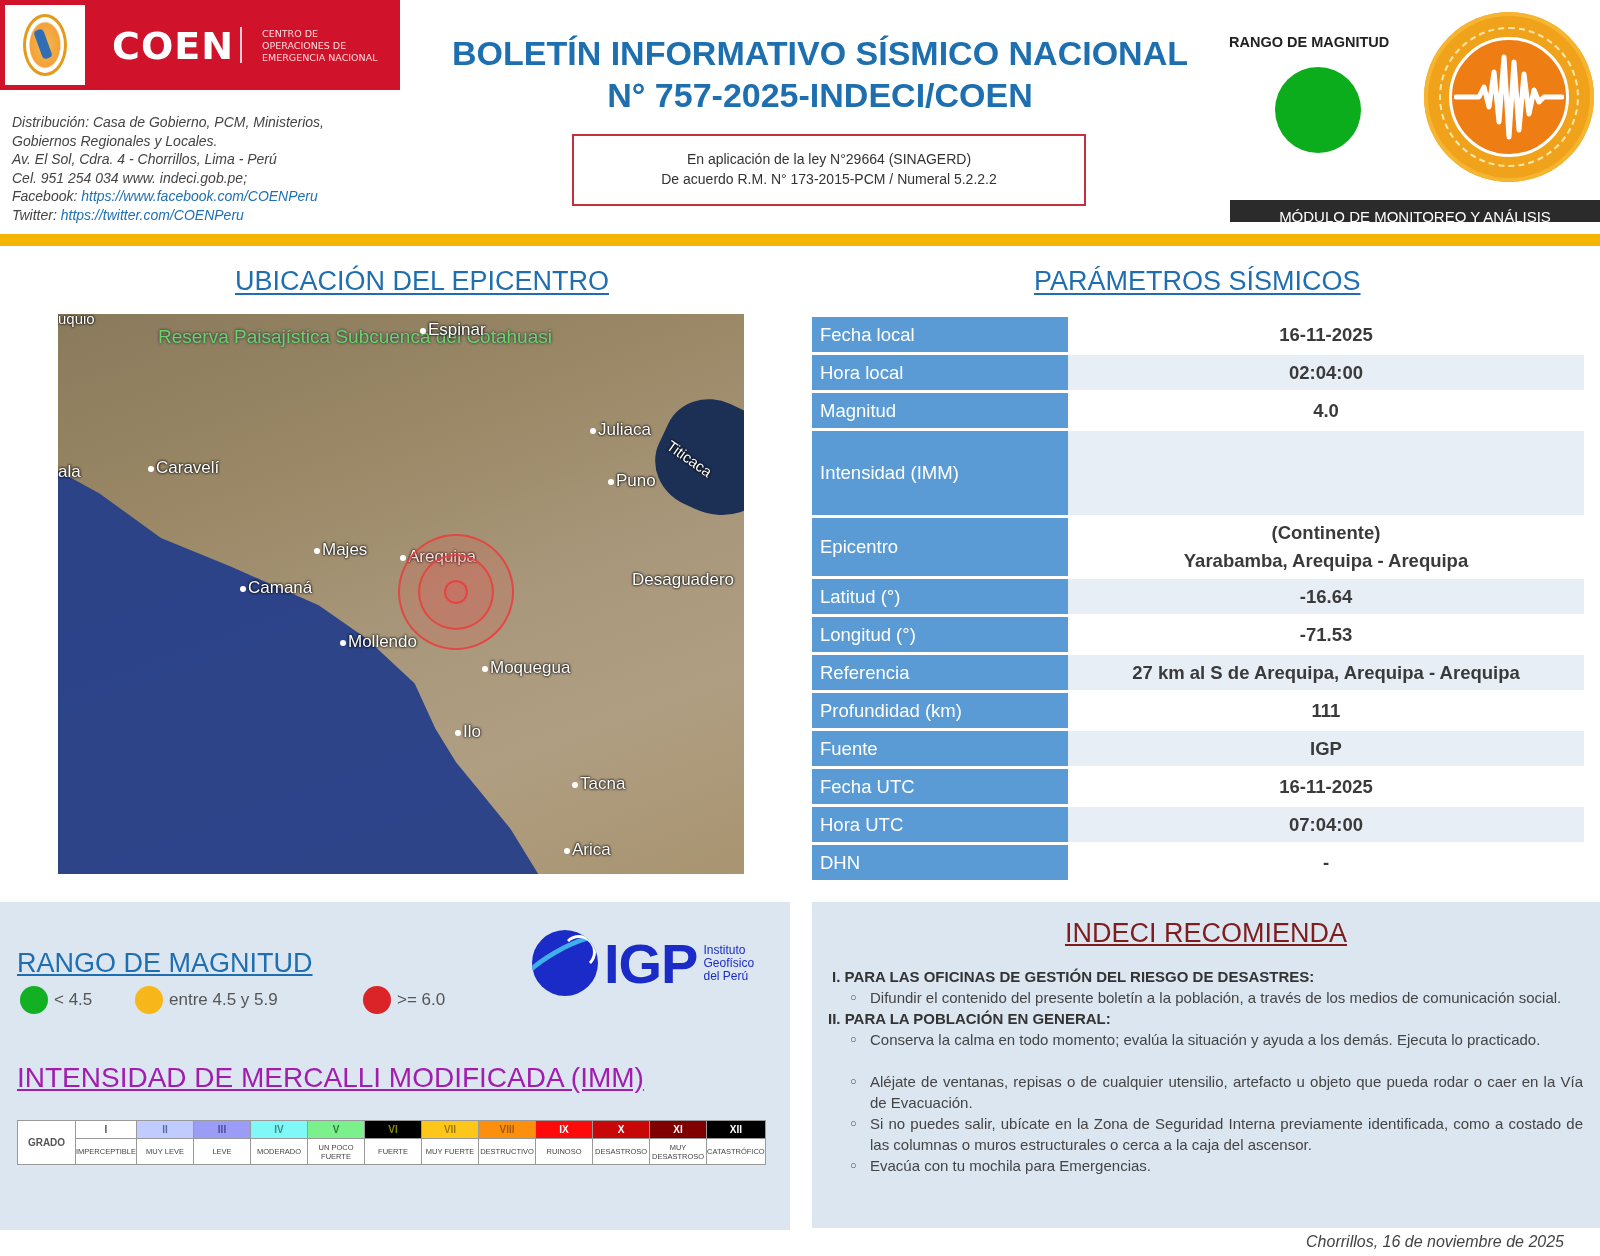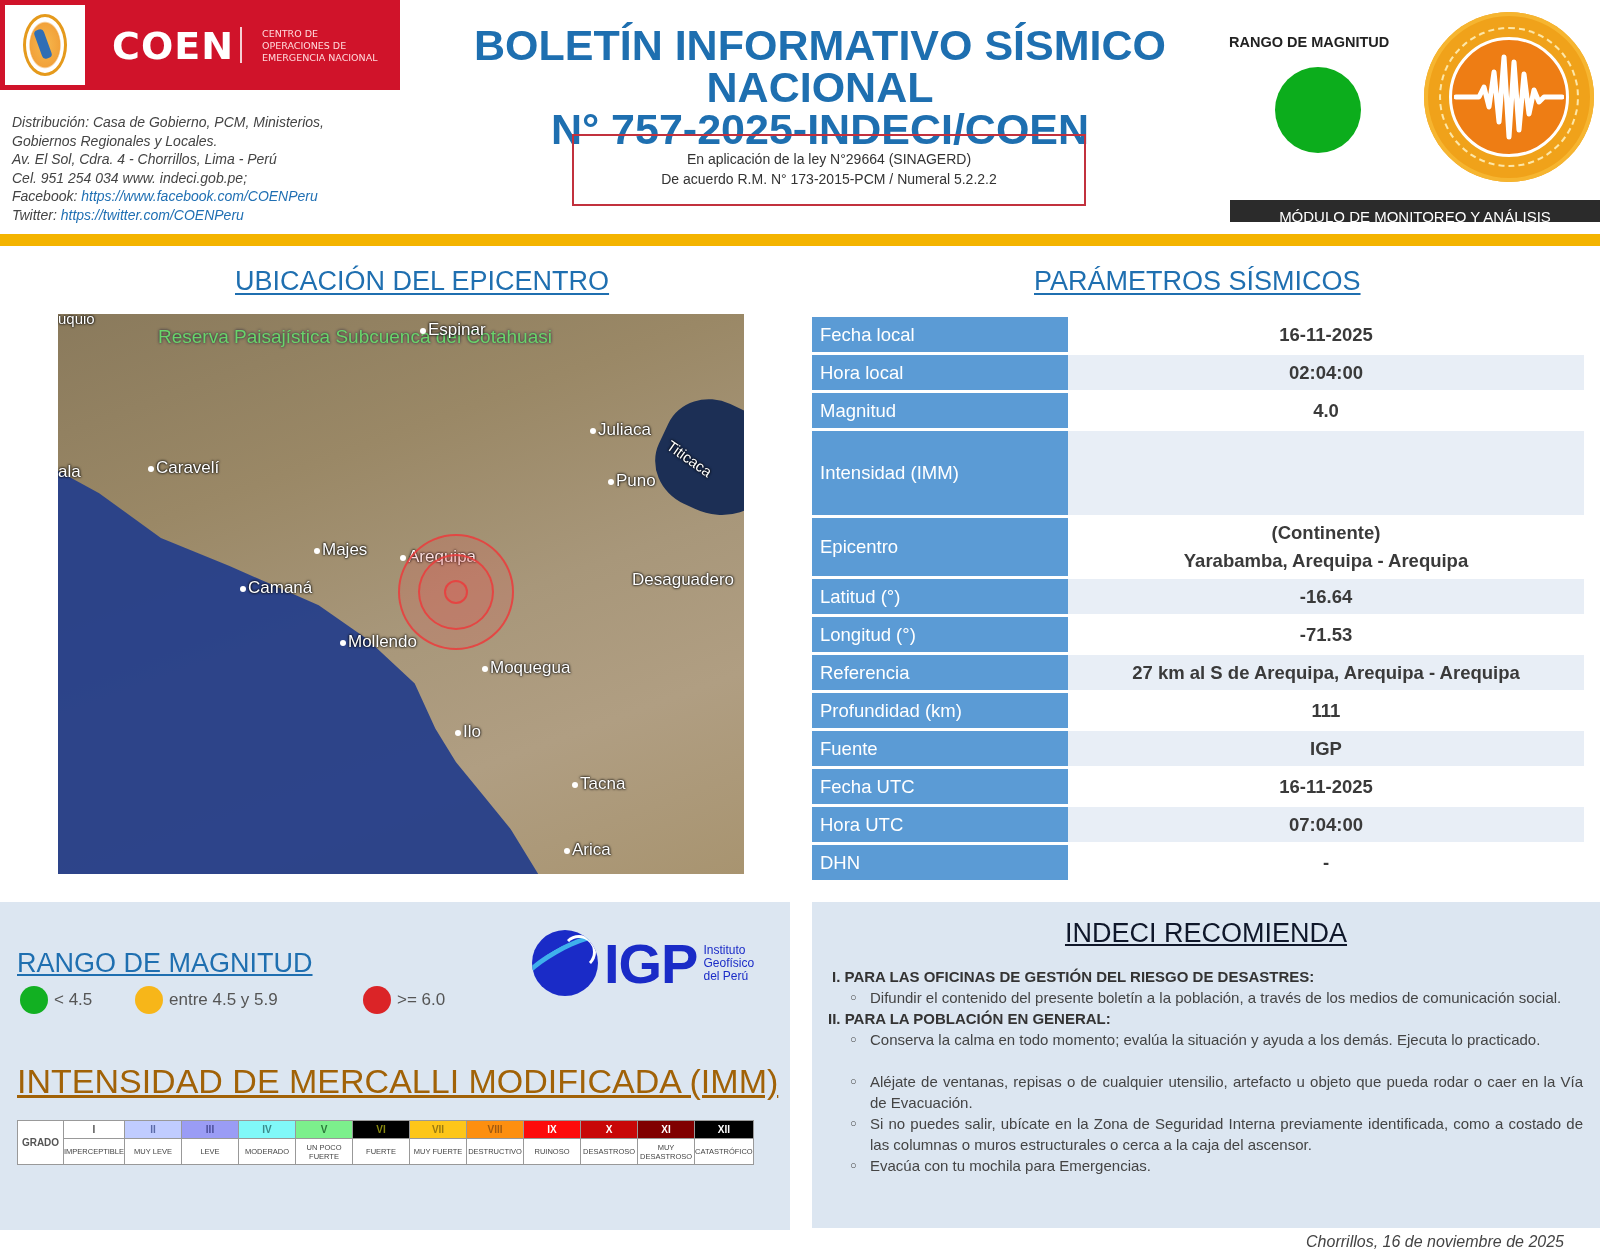--- a/index.html
+++ b/index.html
@@ -33,22 +33,22 @@
     .coen-divider { position: absolute; left: 240px; top: 27px; width: 2px; height: 36px; background: #fff; opacity: .8; }
     .coen-subtitle {
       position: absolute; left: 262px; top: 28px; color: #ffd9dc; font-size: 9.5px; line-height: 12px;
       font-family: "DejaVu Sans", sans-serif;
     }
     .contact {
       position: absolute; left: 12px; top: 113px; font-style: italic; font-size: 14px; line-height: 18.6px; color: #444;
     }
     .contact a { color: #1f6fb3; text-decoration: none; }
     .main-title {
-      position: absolute; left: 440px; top: 24px; width: 760px; text-align: center;
-      color: #1e6fb0; font-weight: bold; font-size: 43px; line-height: 42px;
+      position: absolute; left: 440px; top: 32px; width: 760px; text-align: center;
+      color: #1e6fb0; font-weight: bold; font-size: 34px; line-height: 42px;
     }
     .law-box {
       position: absolute; left: 572px; top: 134px; width: 514px; height: 72px; border: 2px solid #c2313d;
       text-align: center; font-size: 14px; line-height: 20px; color: #333; padding-top: 13px;
     }
     .rango-top-label { position: absolute; left: 1229px; top: 34px; font-weight: bold; font-size: 14.5px; color: #222; }
     .rango-top-dot {
       position: absolute; left: 1275px; top: 67px; width: 86px; height: 86px; border-radius: 50%;
       background: #0cad1c;
     }
@@ -117,45 +117,45 @@
     
     .panel-left {
       position: absolute; left: 0; top: 902px; width: 790px; height: 328px; background: #dce6f1;
     }
     .panel-right {
       position: absolute; left: 812px; top: 902px; width: 788px; height: 326px; background: #dce6f1;
     }
     .rango-title { position: absolute; left: 17px; top: 46px; font-size: 27px; color: #1f6fb0; text-decoration: underline; }
     .legend { position: absolute; top: 84px; display: flex; align-items: center; font-size: 17px; color: #555; }
     .legend .c { width: 28px; height: 28px; border-radius: 50%; margin-right: 6px; }
-    .imm-title { position: absolute; left: 17px; top: 160px; font-size: 34px; color: #a16207; text-decoration: underline; }
+    .imm-title { position: absolute; left: 17px; top: 160px; font-size: 28px; color: #a21caf; text-decoration: underline; }
     .igp-logo { position: absolute; left: 532px; top: 28px; display: flex; align-items: center; }
     .igp-globe {
       width: 66px; height: 66px; border-radius: 50%; background: #1a2bc7; position: relative; overflow: hidden;
     }
     .igp-globe::before {
       content: ""; position: absolute; left: -20px; top: 18px; width: 90px; height: 22px; border-radius: 50%;
       border: 5px solid #3fb0ec; border-left-color: transparent; border-bottom-color: transparent; transform: rotate(-30deg);
     }
     .igp-globe::after {
       content: ""; position: absolute; left: 30px; top: 5px; width: 28px; height: 28px; border-radius: 50%;
       border: 3px solid #fff; border-left-color: transparent; border-bottom-color: transparent;
     }
     .igp-text { font-size: 56px; font-weight: bold; color: #1a2bc7; margin-left: 6px; letter-spacing: -1px; }
     .igp-sub { font-size: 12px; color: #1a2bc7; line-height: 13px; margin-left: 6px; }
 
     .imm-table {
       position: absolute; left: 17px; top: 218px; border-collapse: collapse; background: #fff;
     }
     .imm-table td { border: 1px solid #999; text-align: center; font-size: 8px; color: #444; width: 57px; }
-    .imm-table td.grado { width: 46px; font-size: 10.5px; color: #555; }
+    .imm-table td.grado { width: 58px; font-size: 10.5px; color: #555; }
     .imm-table tr.deg td { height: 18px; font-size: 10px; font-weight: bold; }
     .imm-table tr.desc td { height: 26px; font-size: 7.5px; line-height: 9px; }
 
-    .rec-title { position: absolute; left: 0; width: 100%; top: 16px; text-align: center; color: #0f172a; font-size: 27px; text-decoration: underline; }
+    .rec-title { position: absolute; left: 0; width: 100%; top: 16px; text-align: center; color: #7f1d1d; font-size: 27px; text-decoration: underline; }
     .rec-body { position: absolute; left: 16px; top: 64px; width: 755px; font-size: 15px; line-height: 21px; color: #444; }
     .rec-body h4 { font-size: 15px; font-weight: bold; color: #333; margin-left: 4px; }
     .rec-body ul { list-style: none; margin-left: 22px; }
     .rec-body li { position: relative; padding-left: 20px; text-align: justify; }
     .rec-body li::before { content: "○"; position: absolute; left: 0; top: 0; font-size: 11px; }
     .rec-body li.gap { margin-bottom: 21px; }
     .footer-date { position: absolute; right: 36px; top: 1233px; font-style: italic; font-size: 16px; color: #444; }
   </style>
 </head>
 <body>

